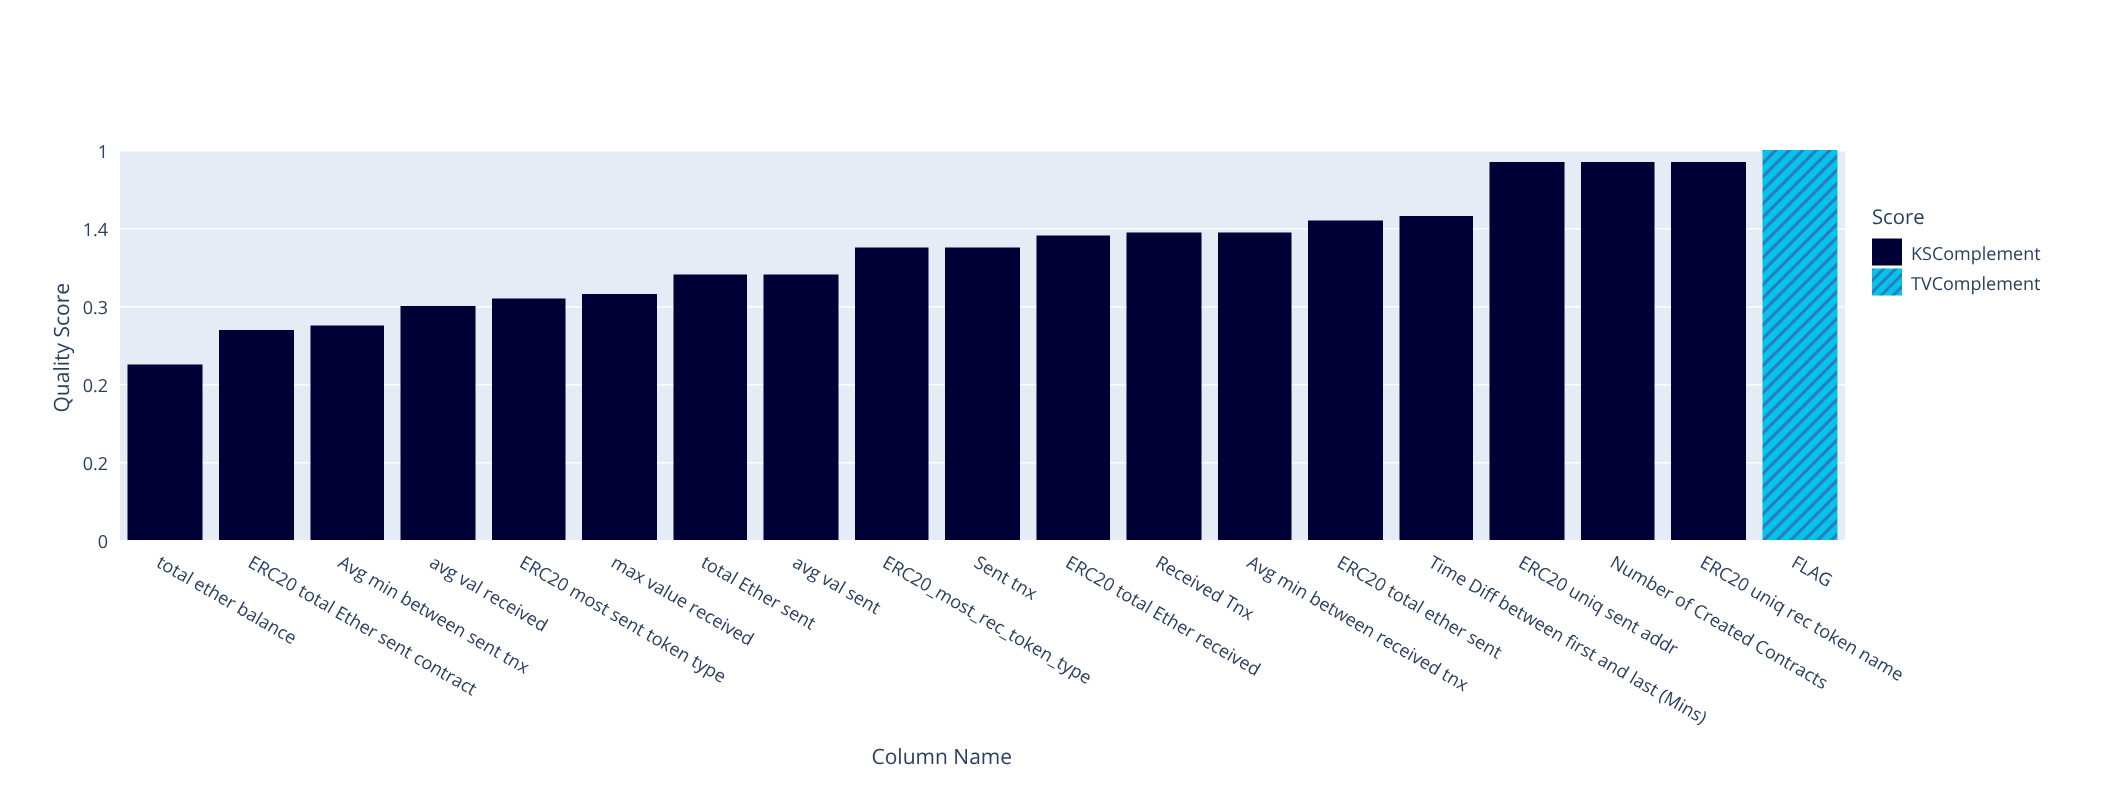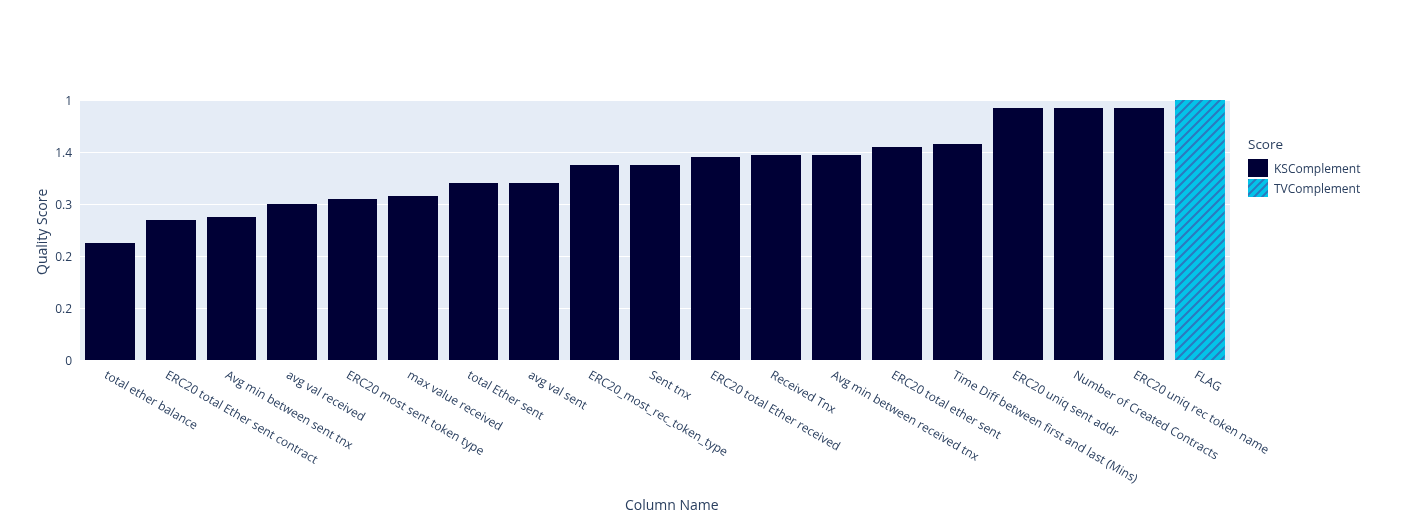--- a/index.html
+++ b/index.html
@@ -185,21 +185,21 @@
       <div class="xtick-label" style="left: 897.105px; top: 366px;">ERC20 total ether sent</div>
       <div class="xtick-label" style="left: 957.632px; top: 366px;">Time Diff between first and last (Mins)</div>
       <div class="xtick-label" style="left: 1018.16px; top: 366px;">ERC20 uniq sent addr</div>
       <div class="xtick-label" style="left: 1078.68px; top: 366px;">Number of Created Contracts</div>
       <div class="xtick-label" style="left: 1139.21px; top: 366px;">ERC20 uniq rec token name</div>
       <div class="xtick-label" style="left: 1199.74px; top: 366px;">FLAG</div>
     </div>
 
   <div class="axis-label y-axis-label" style="left:32px; top:275px;">Quality Score</div>
 
-  <div class="axis-label" style="left:625px; top:495px;">Column Name</div>
+  <div class="axis-label" style="left:581px; top:495px;">Column Name</div>
 
   <div class="legend" style="left:1248px; top:135px;">
     <div class="legend-title">Score</div>
     <div class="legend-item">
       <span class="swatch swatch-ks"></span>
       <span>KSComplement</span>
     </div>
     <div class="legend-item">
       <span class="swatch swatch-tv">
         <svg viewBox="0 0 20 18" preserveAspectRatio="none">

